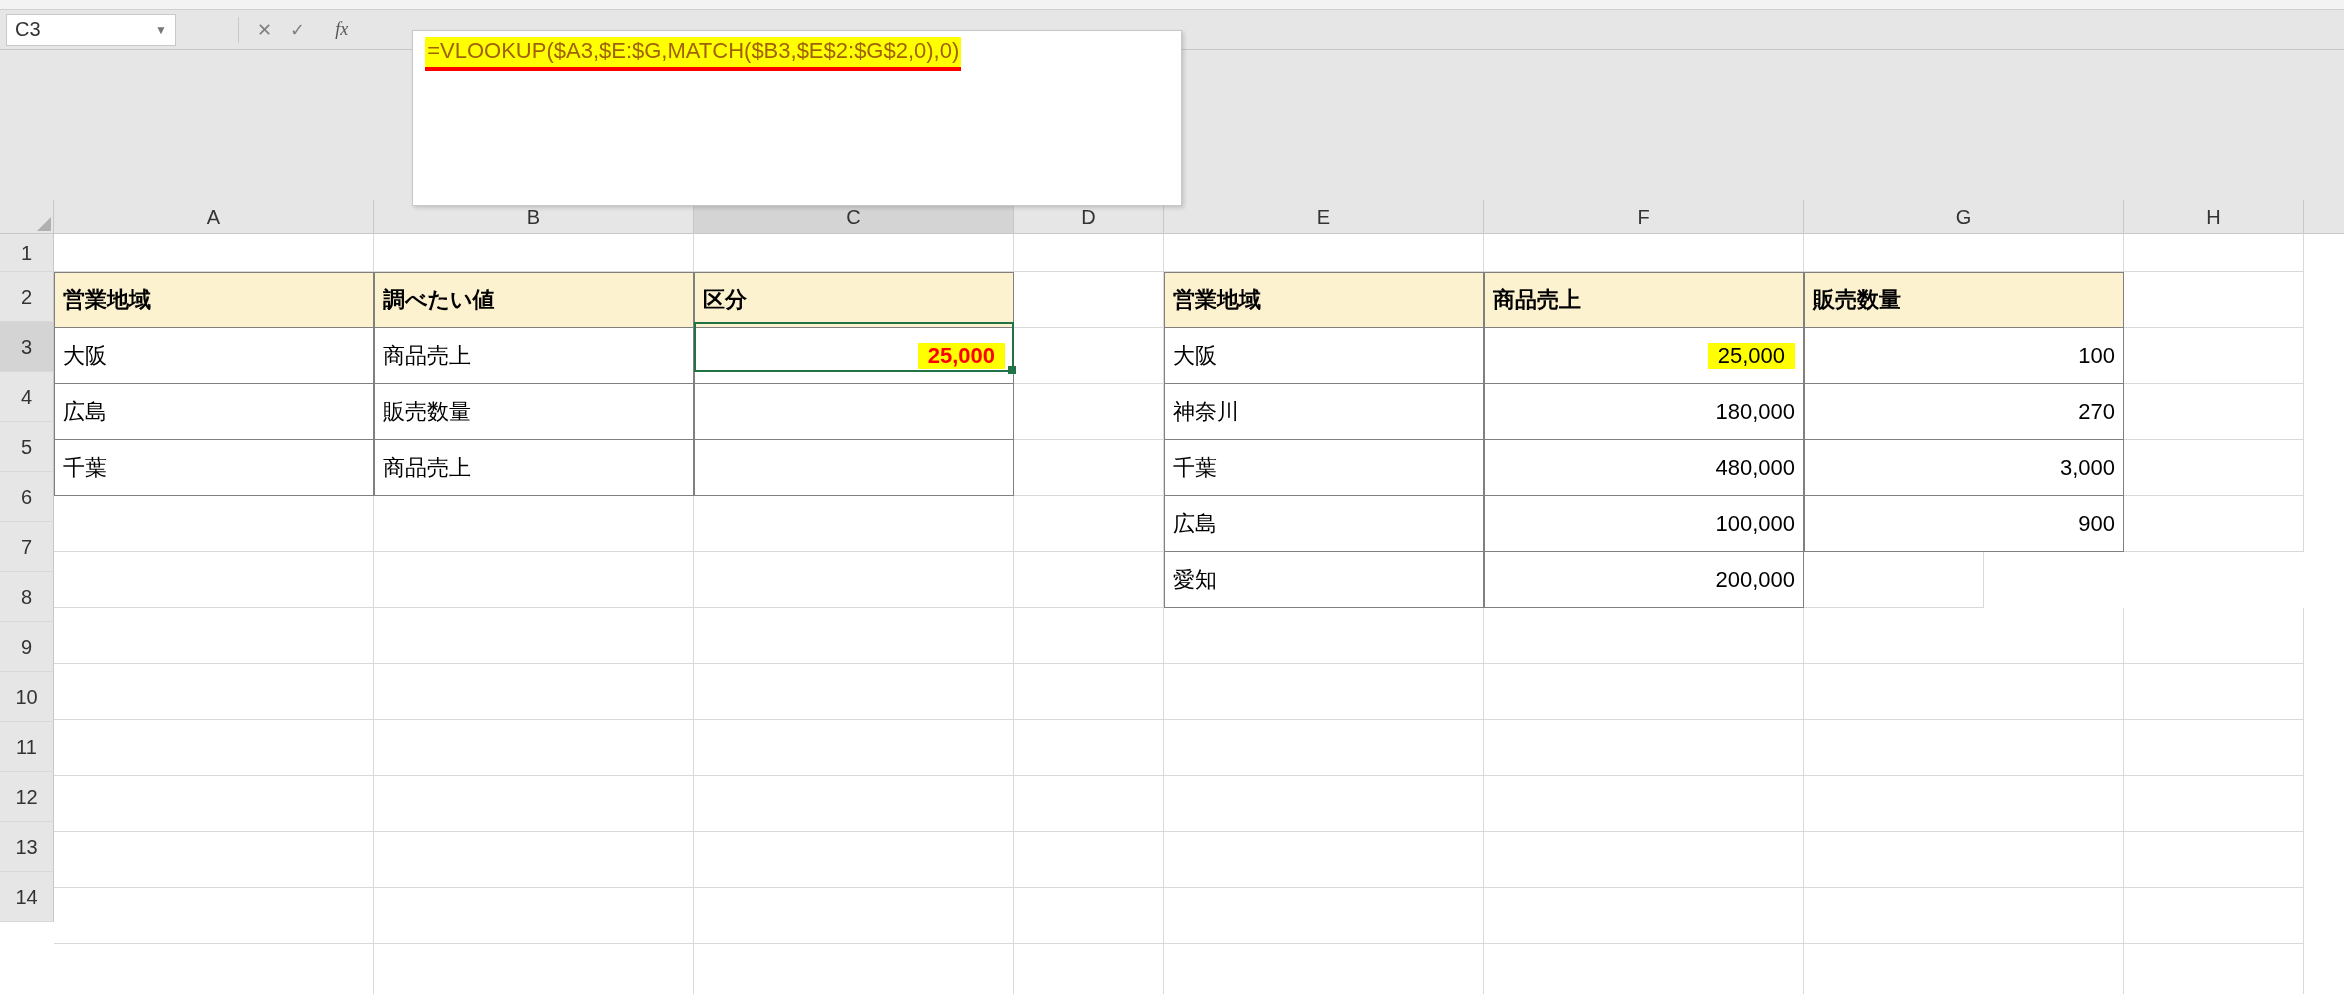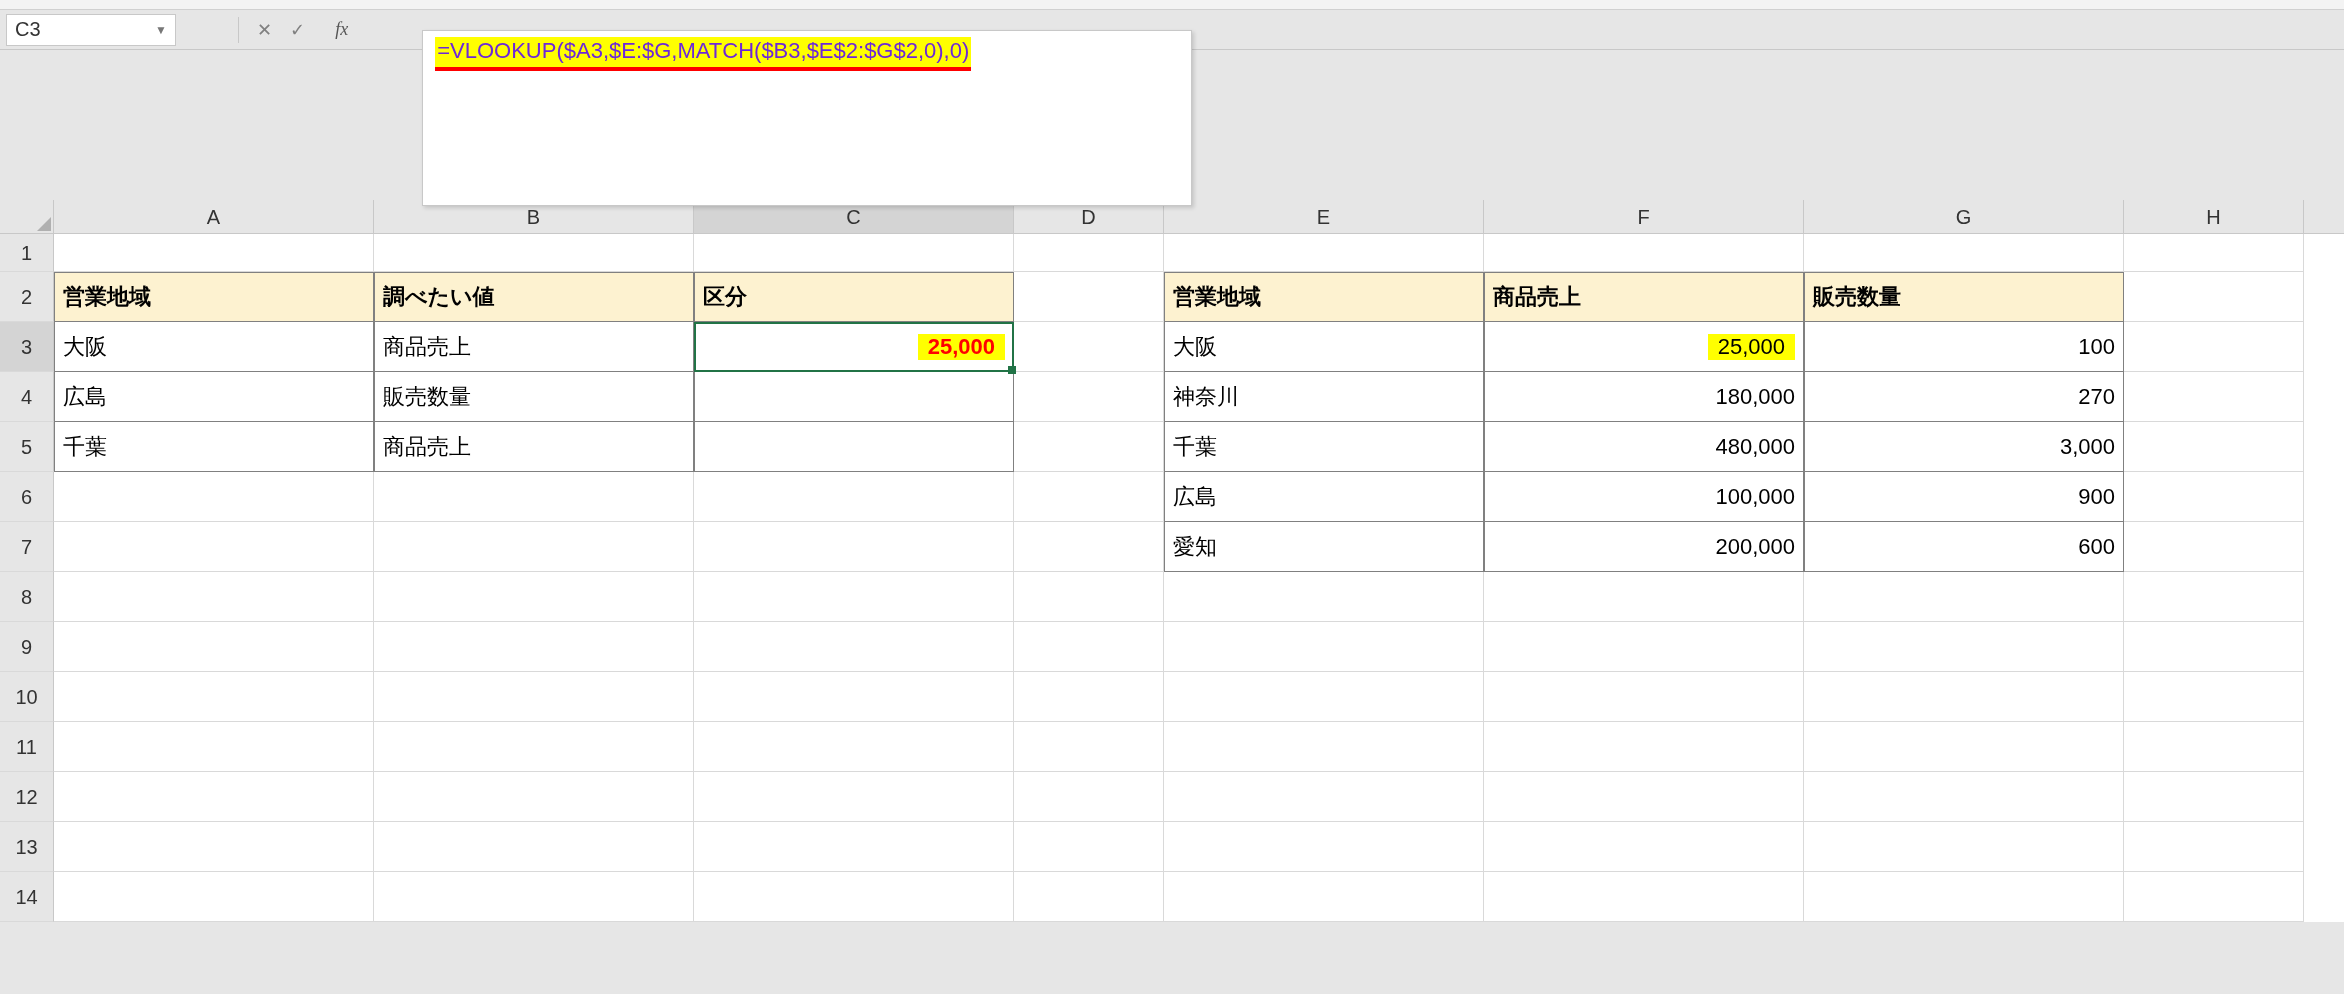--- a/index.html
+++ b/index.html
@@ -69,29 +69,29 @@
     font-family: "Times New Roman", serif;
     color: #555;
     margin-left: 12px;
   }
   .formula-area {
     flex: 1;
     position: relative;
   }
   .formula-input {
     position: absolute;
-    left: 18px; top: 0;
+    left: 8px; top: 0;
     width: 770px;
     height: 176px;
     background: #ffffff;
     border: 1px solid #c8c8c8;
     box-shadow: 2px 2px 4px rgba(0,0,0,0.15);
     padding: 6px 12px;
     font-size: 22px;
-    color: #6d28d9;
+    color: #a16207;
     z-index: 50;
   }
   .formula-text {
     display: inline-block;
     background: #ffff00;
     padding: 0 2px 2px 2px;
     border-bottom: 4px solid #ff0000;
     line-height: 1.3;
   }
 
@@ -160,21 +160,21 @@
   }
   .row-h.r1 { height: 38px; line-height:38px; }
   .row-h.active { background: #d4d4d4; }
 
   .cells {
     position: relative;
     flex: 1;
   }
   .row {
     display: flex;
-    height: 50px;
+    height: 56px;
   }
   .row.r1 { height: 38px; }
   .cell {
     border-right: 1px solid #d9d9d9;
     border-bottom: 1px solid #d9d9d9;
     padding: 0 8px;
     display: flex;
     align-items: center;
     font-size: 22px;
     background: #ffffff;
@@ -359,21 +359,20 @@
         <div class="cell cH"></div>
       </div>
 
       <div class="row">
         <div class="cell cA"></div>
         <div class="cell cB"></div>
         <div class="cell cC"></div>
         <div class="cell cD"></div>
         <div class="cell cE tbl">愛知</div>
         <div class="cell cF tbl right">200,000</div>
-        <div class="cell cG tbl right">600</div>
         <div class="cell cH"></div>
       </div>
 
       <div class="row">
         <div class="cell cA"></div>
           <div class="cell cB"></div>
           <div class="cell cC"></div>
           <div class="cell cD"></div>
           <div class="cell cE"></div>
           <div class="cell cF"></div>

